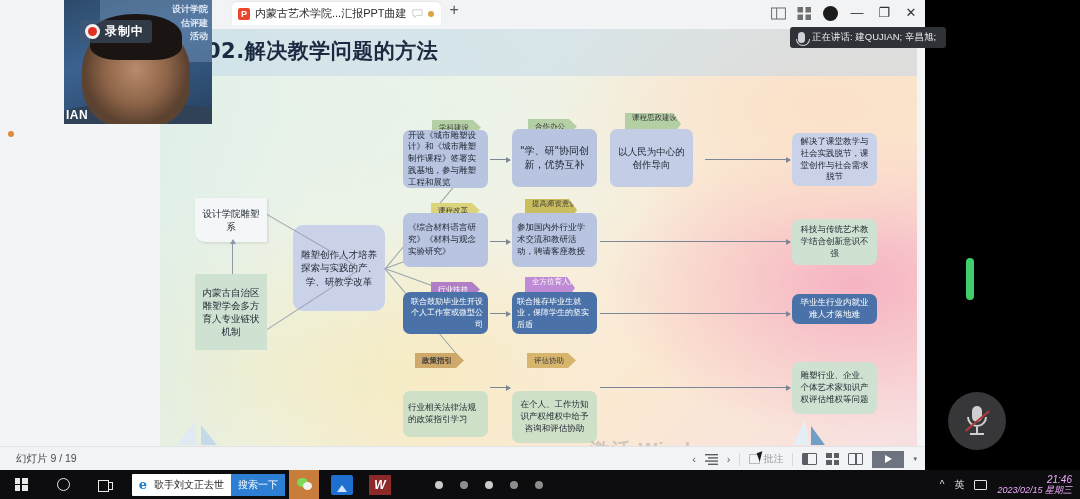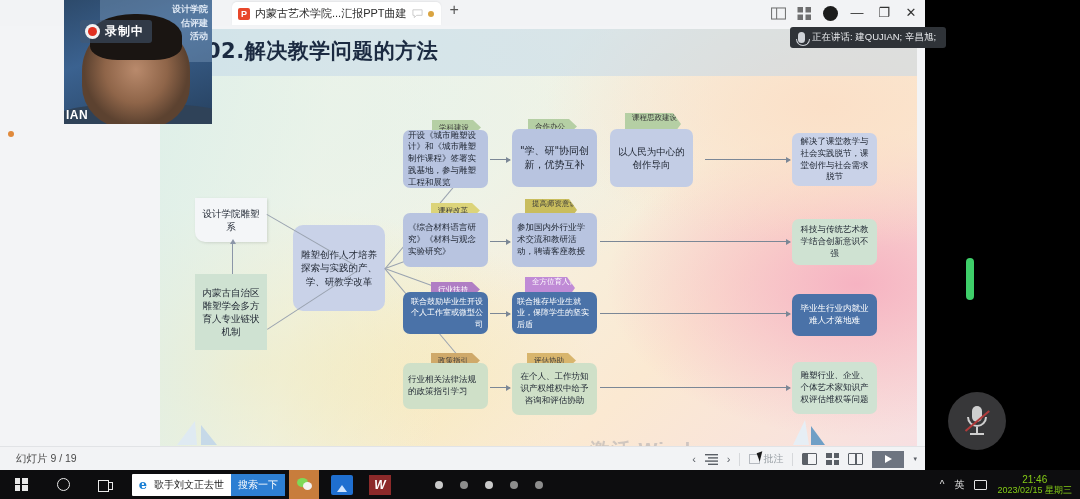--- a/index.html
+++ b/index.html
@@ -52,21 +52,21 @@
   .wm-sub { position:absolute; left:430px; top:416px; font-size:9px; color:rgba(120,130,150,.3); }
   .boat { position:absolute; left:5px; top:390px; width:80px; height:35px; }
   .boat2 { position:absolute; left:615px; top:388px; width:60px; height:38px; }
 
   
   .node { position:absolute; border-radius:7px; display:flex; align-items:center; justify-content:center;
           text-align:center; padding:4px 5px; font-size:8.5px; line-height:1.38; color:#1d2430;
           font-family:"DejaVu Sans","Liberation Sans",sans-serif; }
   .n-blue   { background:#b8c4e0; }
   .n-blue2  { background:#c3cde5; }
-  .n-green  { background:#cfe0c8; }
+  .n-green  { background:#cfe0c8;margin-top:28px; }
   .n-steel  { background:#4a72a8; color:#fff; }
   .n-white  { background:#f4f6f8; border-radius:0 0 0 10px; }
   .n-mint   { background:#cfe2d2; }
   .n-lav    { background:#c9d2e8; }
 
   
   .tag { position:absolute; height:15px; display:flex; align-items:center; padding:0 12px 0 7px;
          font-size:7.5px; color:#3a3a3a; white-space:nowrap; line-height:1.05;
          clip-path: polygon(0 0, calc(100% - 8px) 0, 100% 50%, calc(100% - 8px) 100%, 0 100%);
          font-family:"DejaVu Sans","Liberation Sans",sans-serif; }
@@ -165,21 +165,21 @@
   .app-blue { width:22px; height:20px; background:#1f6fd0; border-radius:2px; display:flex; align-items:flex-end; justify-content:center; padding-bottom:3px; }
   .mt { width:0; height:0; border-left:5px solid transparent; border-right:5px solid transparent; border-bottom:7px solid #cfe4ff; }
   .app-w { width:22px; height:20px; background:#8c2a2a; display:flex; align-items:center; justify-content:center;
            color:#fff; font-size:12px; font-weight:bold; font-style:italic; }
   .dots { display:flex; align-items:center; gap:17px; margin-left:36px; }
   .dot { width:8px; height:8px; border-radius:50%; background:#c9c9c9; }
   .dot.dim { background:#8d8d8d; }
   .tray { position:absolute; right:0; top:0; height:29px; display:flex; align-items:center; gap:10px; padding-right:8px; }
   .tray-ico { font-size:10px; color:#e5e5e5; }
   .tray-kb { width:13px; height:10px; border:1.3px solid #e5e5e5; border-radius:1px; }
-  .clock { text-align:center; line-height:1.15; color:#84cc16; }
+  .clock { text-align:right; line-height:1.15; color:#f0abfc;font-style:italic; }
   .clock .t { font-size:10px; }
   .clock .d { font-size:9px; }
 </style>
 </head>
 <body>
 
 <div id="root">
 
   <div class="wps-window">
 
@@ -257,23 +257,23 @@
         <div class="node n-mint" style="left:632px; top:190px; width:85px; height:46px; border-radius:7px;">科技与传统艺术教学结合创新意识不强</div>
 
         <div class="tag t-purple" style="left:271px; top:253px;">行业扶持</div>
         <div class="node n-steel" style="left:243px; top:263px; width:85px; height:42px; text-align:right; font-size:8px;">联合鼓励毕业生开设个人工作室或微型公司</div>
         <div class="arrow" style="left:330px; top:284px; width:20px;"></div>
 
         <div class="tag t-violet tag2" style="left:365px; top:248px; width:50px;">全方位育人体系</div>
         <div class="node n-steel" style="left:352px; top:263px; width:85px; height:42px; text-align:left; font-size:8px;">联合推存毕业生就业，保障学生的坚实后盾</div>
 
         <div class="arrow" style="left:440px; top:284px; width:190px;"></div>
-        <div class="node n-steel" style="left:632px; top:265px; width:85px; height:42px;font-family:Liberation Serif, serif;">毕业生行业内就业难人才落地难</div>
-
-        <div class="tag t-tan" style="left:271px; top:324px;">政策指引</div>
+        <div class="node n-steel" style="left:632px; top:265px; width:85px; height:30px;font-family:Liberation Serif, serif;">毕业生行业内就业难人才落地难</div>
+
+        <div class="tag t-tan" style="left:255px; top:324px;font-weight:bold;">政策指引</div>
         <div class="node n-green" style="left:243px; top:334px; width:85px; height:46px; text-align:left;">行业相关法律法规的政策指引学习</div>
         <div class="arrow" style="left:330px; top:358px; width:20px;"></div>
 
         <div class="tag t-sand" style="left:367px; top:324px;">评估协助</div>
         <div class="node n-green" style="left:352px; top:334px; width:85px; height:52px;">在个人、工作坊知识产权维权中给予咨询和评估协助</div>
 
         <div class="arrow" style="left:440px; top:358px; width:190px;"></div>
         <div class="node n-mint" style="left:632px; top:333px; width:85px; height:52px;">雕塑行业、企业、个体艺术家知识产权评估维权等问题</div>
 
         <svg class="boat" viewBox="0 0 80 35">

